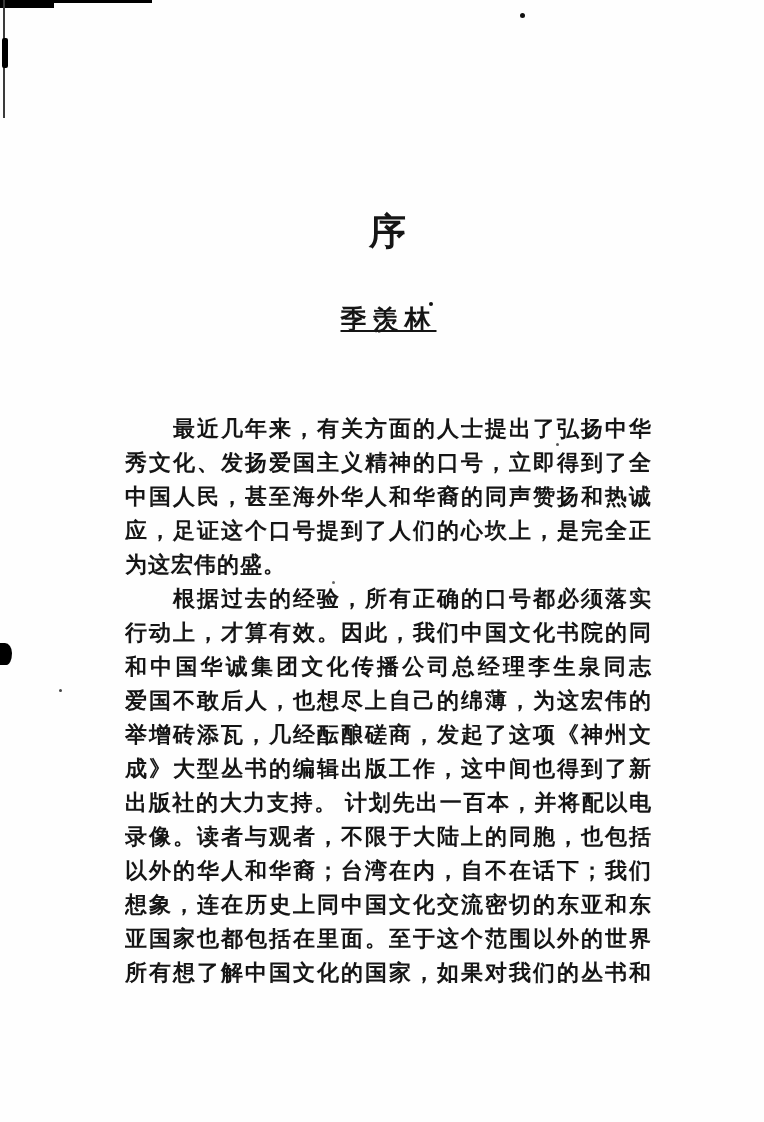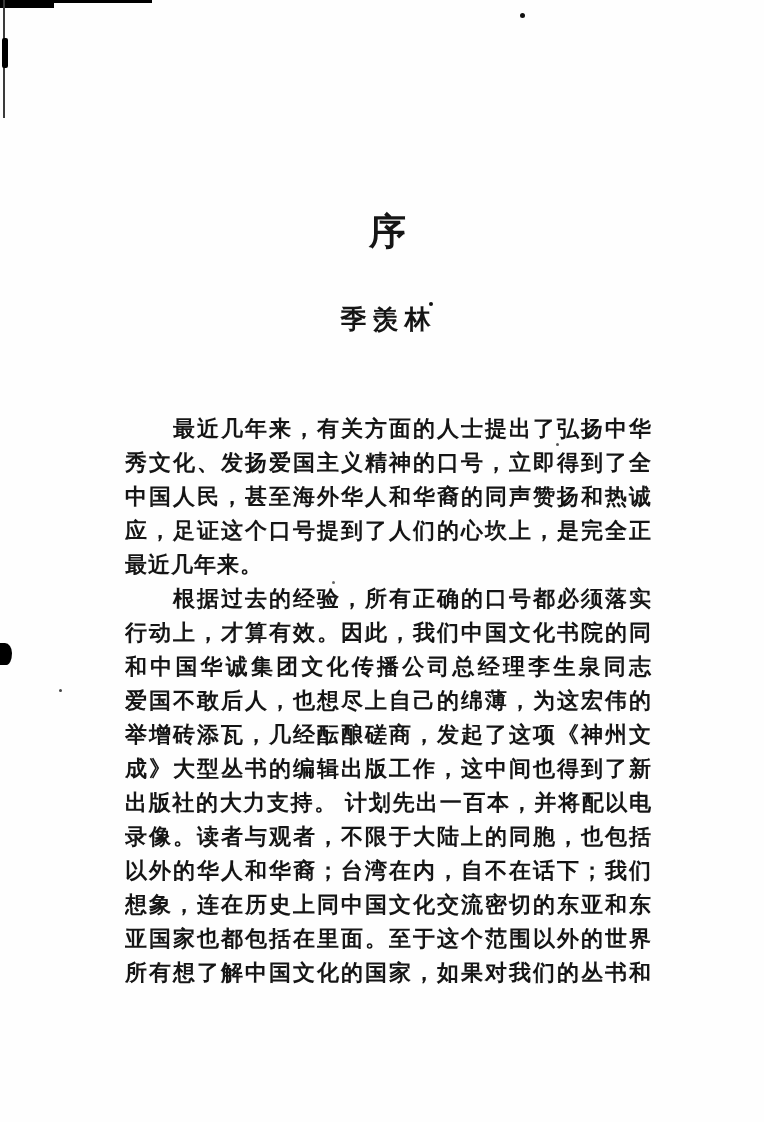--- a/index.html
+++ b/index.html
@@ -30,20 +30,21 @@
   .author-name {
     position: absolute;
     left: 125px;
     top: 301px;
     width: 527px;
     text-align: center;
     font-size: 26px;
     font-weight: bold;
     letter-spacing: 6px;
     line-height: 38px;
+    text-decoration: underline;
   }
   .body-text {
     position: absolute;
     left: 125px;
     top: 412px;
     width: 527px;
     font-size: 22px;
     font-weight: 600;
     line-height: 34px;
   }
@@ -91,21 +92,21 @@
 
   <div class="page-title">序</div>
 
   <div class="author-name">季羡林</div>
 
   <div class="body-text">
     <div class="line">　　最近几年来，有关方面的人士提出了弘扬中华优</div>
     <div class="line">秀文化、发扬爱国主义精神的口号，立即得到了全体</div>
     <div class="line">中国人民，甚至海外华人和华裔的同声赞扬和热诚响</div>
     <div class="line">应，足证这个口号提到了人们的心坎上，是完全正确</div>
-    <div class="line para-end">最近几年来。</div>
+    <div class="line para-end">为这宏伟的盛。</div>
     <div class="line">　　根据过去的经验，所有正确的口号都必须落实到</div>
     <div class="line">行动上，才算有效。因此，我们中国文化书院的同仁们</div>
     <div class="line">和中国华诚集团文化传播公司总经理李生泉同志等，</div>
     <div class="line">爱国不敢后人，也想尽上自己的绵薄，为这宏伟的盛</div>
     <div class="line">举增砖添瓦，几经酝酿磋商，发起了这项《神州文化集</div>
     <div class="line">成》大型丛书的编辑出版工作，这中间也得到了新华</div>
     <div class="line">出版社的大力支持。 计划先出一百本，并将配以电视</div>
     <div class="line">录像。读者与观者，不限于大陆上的同胞，也包括大陆</div>
     <div class="line">以外的华人和华裔；台湾在内，自不在话下；我们甚至</div>
     <div class="line">想象，连在历史上同中国文化交流密切的东亚和东南</div>

